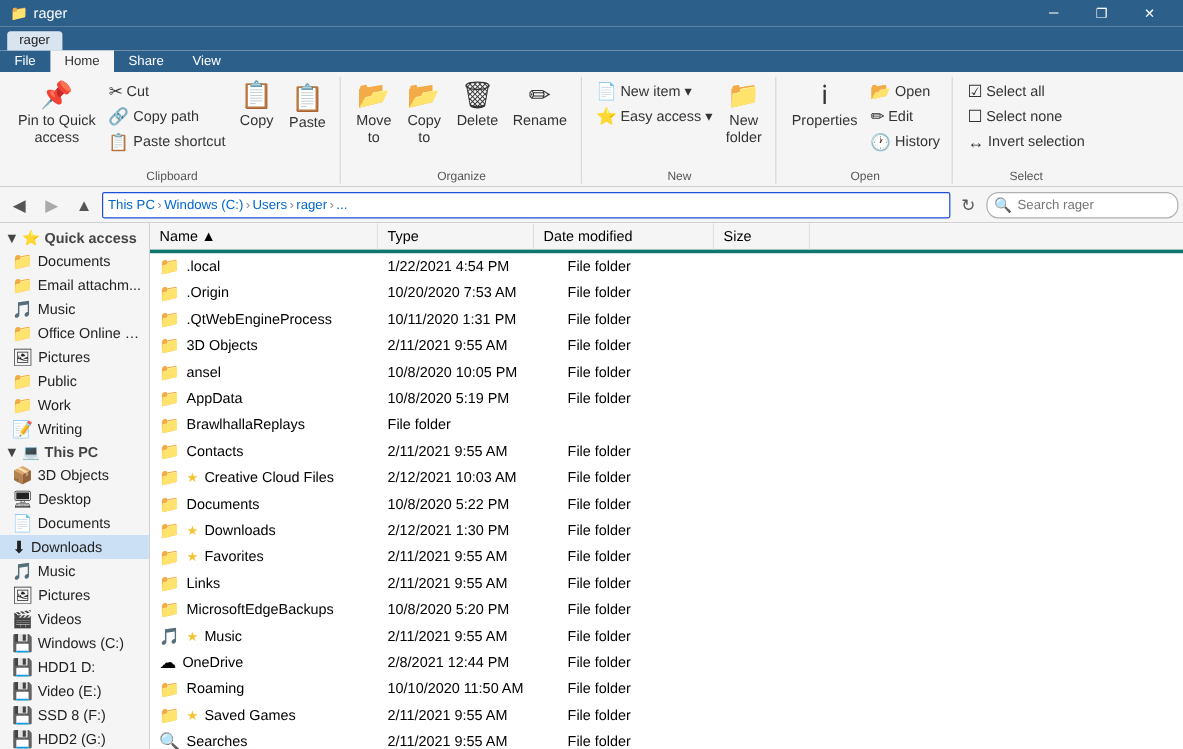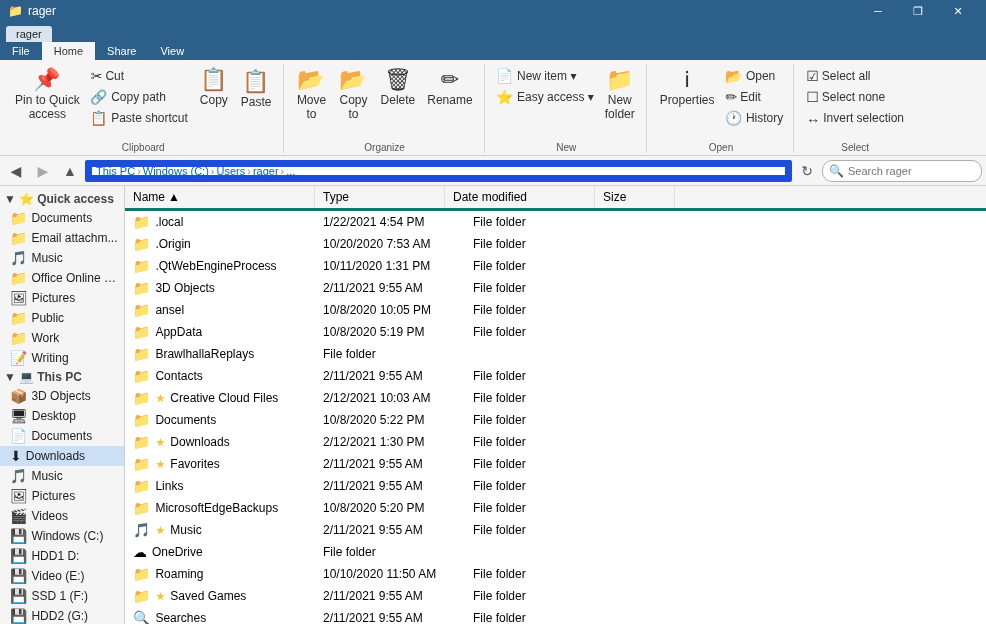--- a/index.html
+++ b/index.html
@@ -104,21 +104,21 @@
       padding: 2px 4px;
       gap: 3px;
       height: 30px;
     }
     .nav-btn {
       width: 24px; height: 24px; display: flex; align-items: center; justify-content: center;
       cursor: pointer; border-radius: 3px; font-size: 14px; color: #555;
     }
     .nav-btn.disabled { color: #aaa; cursor: default; }
     .address-bar {
-      flex: 1; height: 22px; border: 7px solid #1d4ed8; border-radius: 2px;
+      flex: 1; height: 22px; border: 1px solid #1d4ed8; border-radius: 2px;
       background: white; display: flex; align-items: center; padding: 0 4px;
       gap: 2px;
     }
     .address-crumb { color: #0066cc; cursor: pointer; font-size: 11px; }
     .address-sep { color: #888; font-size: 11px; }
     .search-box {
       width: 160px; height: 22px; border: 1px solid #b0b0b0; border-radius: 10px;
       background: white; display: flex; align-items: center; padding: 0 6px; gap: 4px;
     }
     .search-box input { border: none; outline: none; font-size: 11px; flex: 1; background: transparent; }
@@ -444,21 +444,21 @@
     <div class="sidebar-item">
       <span class="icon">💾</span>
       <span class="sidebar-item-label">HDD1 D:</span>
     </div>
     <div class="sidebar-item">
       <span class="icon">💾</span>
       <span class="sidebar-item-label">Video (E:)</span>
     </div>
     <div class="sidebar-item">
       <span class="icon">💾</span>
-      <span class="sidebar-item-label">SSD 1 (F:)</span>
+      <span class="sidebar-item-label">SSD 8 (F:)</span>
     </div>
     <div class="sidebar-item">
       <span class="icon">💾</span>
       <span class="sidebar-item-label">HDD2 (G:)</span>
     </div>
     <div class="sidebar-item">
       <span class="icon folder-yellow">📁</span>
       <span class="sidebar-item-label">Document Back...</span>
     </div>
 
@@ -622,20 +622,21 @@
     <div class="file-cell col-date">2/11/2021 9:55 AM</div>
     <div class="file-cell col-type">File folder</div>
     <div class="file-cell col-size"></div>
   </div>
         <div class="file-row">
     <div class="file-cell file-name-cell">
       <span class="file-icon">☁</span>
 
       <span>OneDrive</span>
     </div>
+    <div class="file-cell col-date">2/8/2021 12:44 PM</div>
     <div class="file-cell col-type">File folder</div>
     <div class="file-cell col-size"></div>
   </div>
         <div class="file-row">
     <div class="file-cell file-name-cell">
       <span class="file-icon" style="color:#f4c430">📁</span>
 
       <span>Roaming</span>
     </div>
     <div class="file-cell col-date">10/10/2020 11:50 AM</div>

